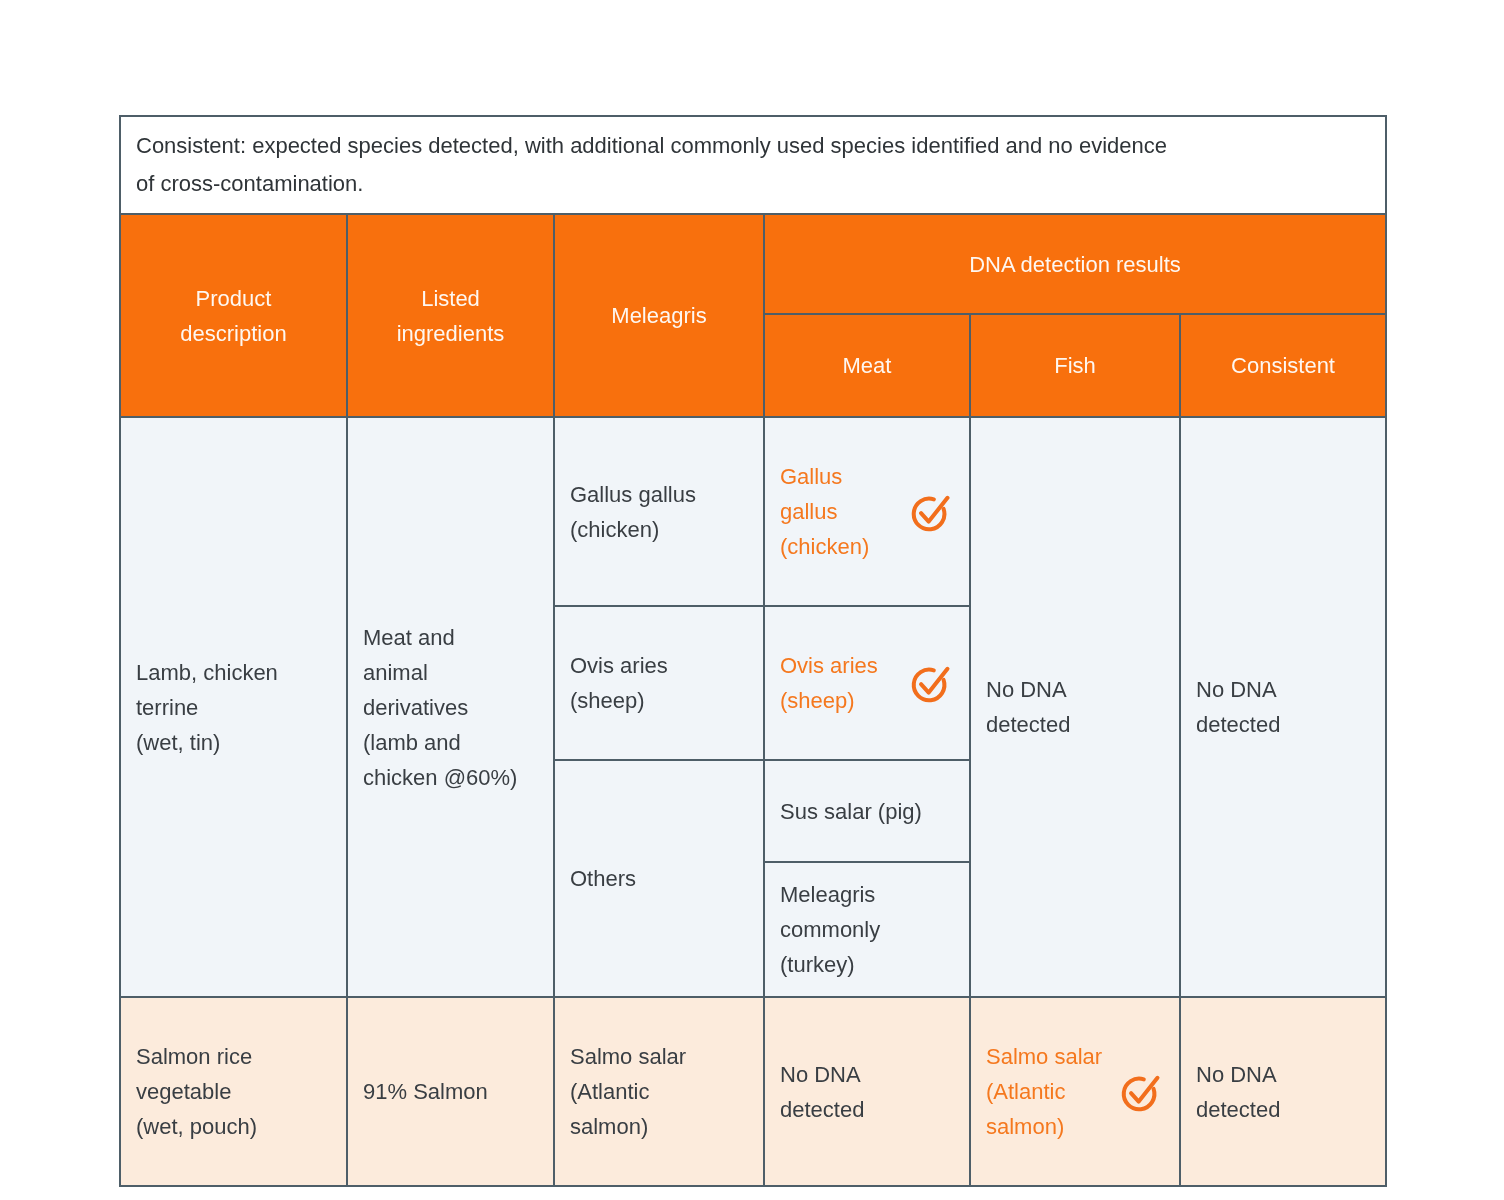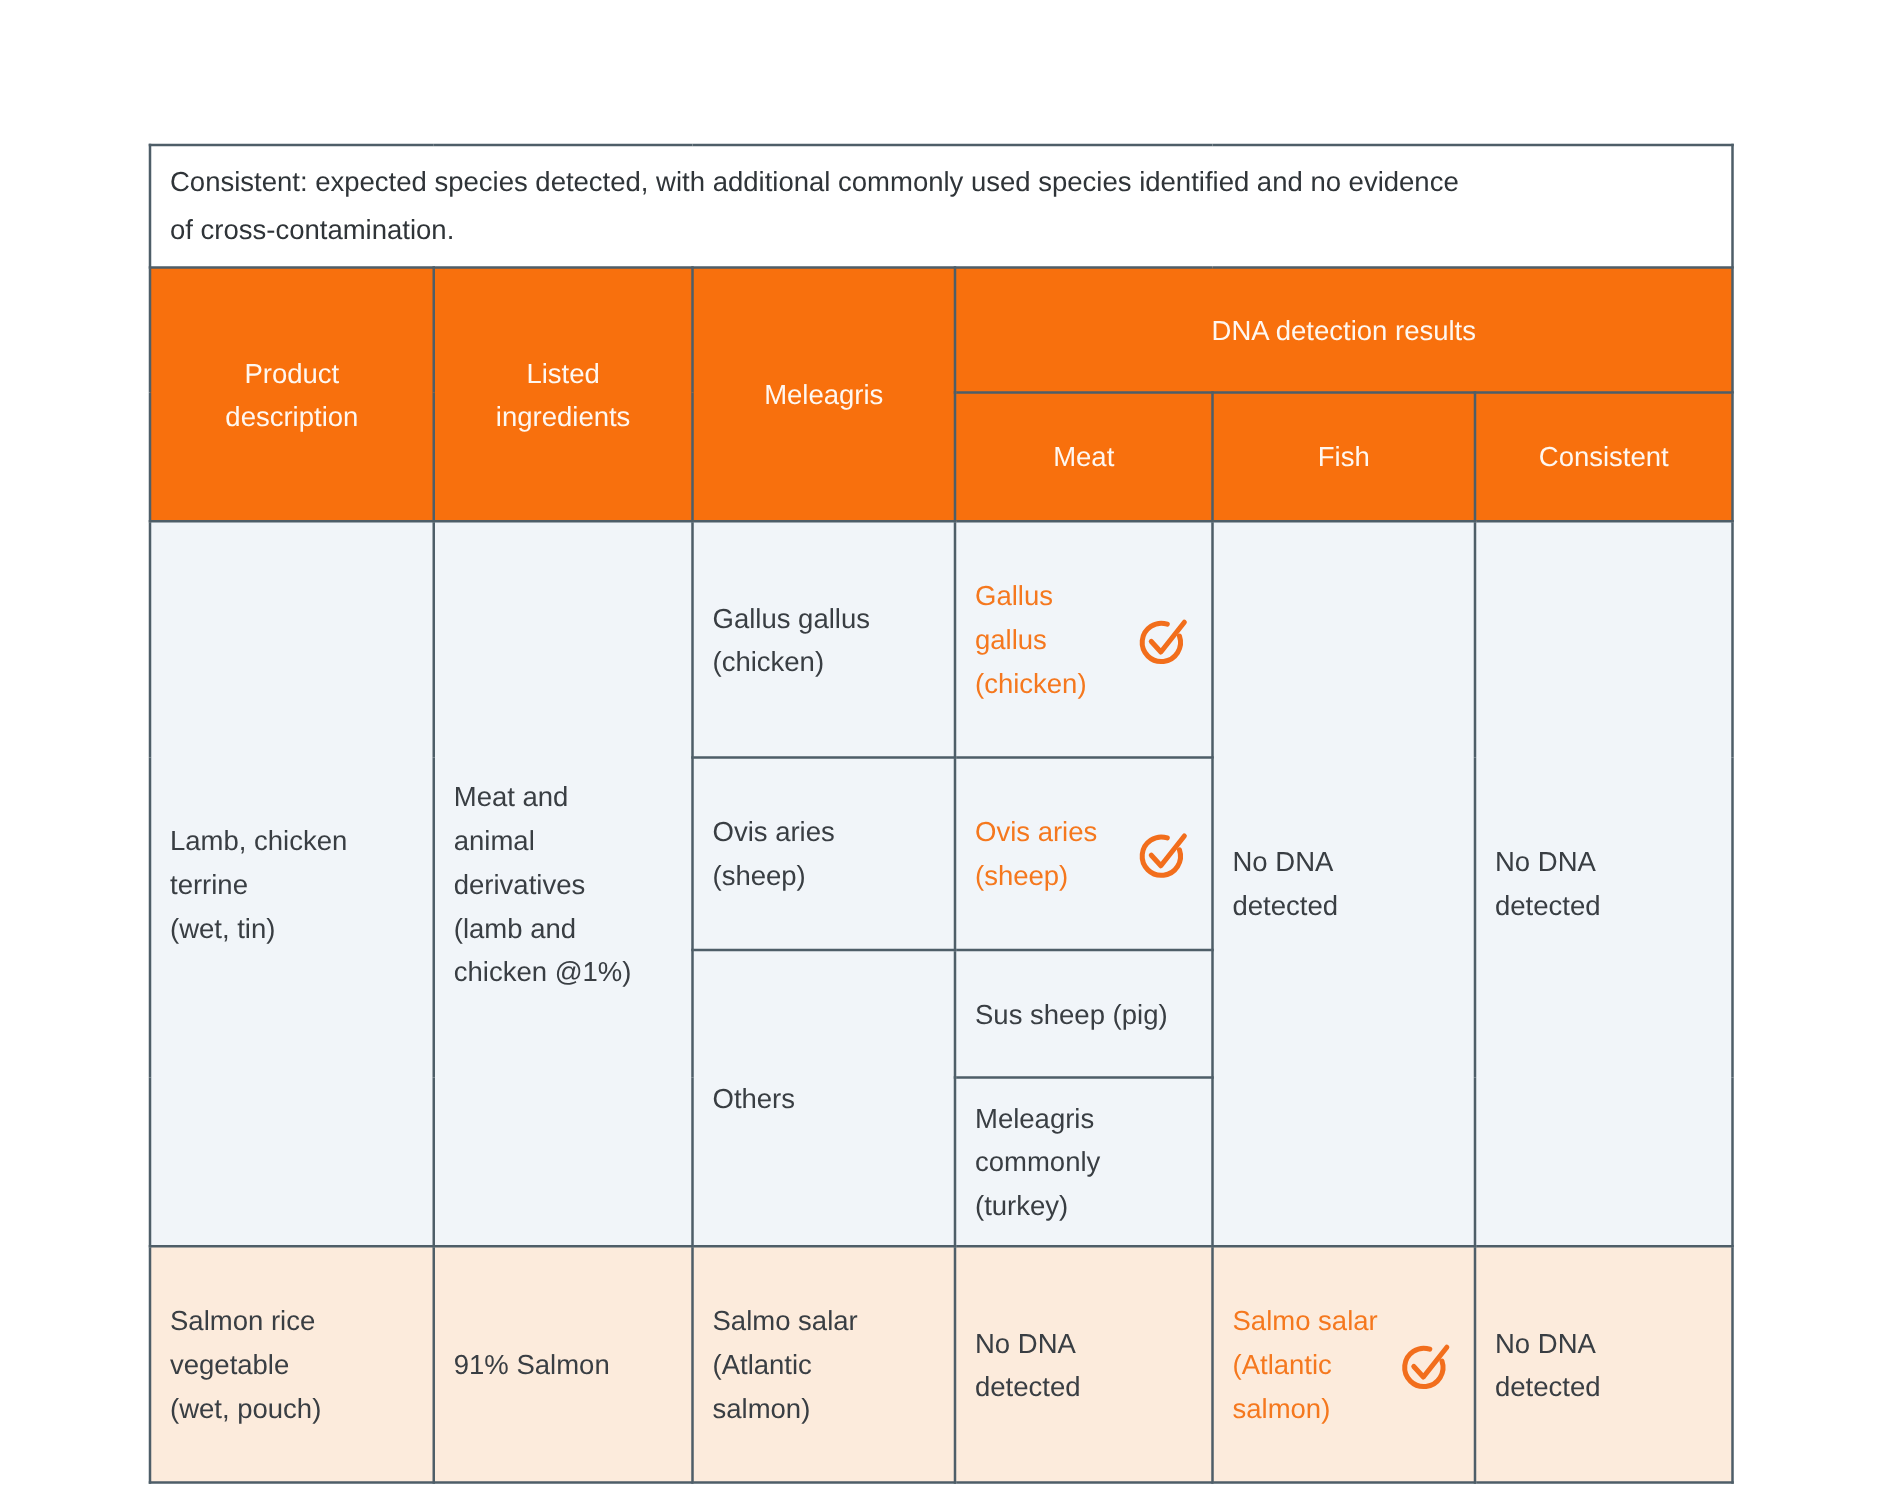--- a/index.html
+++ b/index.html
@@ -101,21 +101,21 @@
   </tr>
 
   <tr class="r1a">
     <td rowspan="4">Lamb, chicken
 terrine
 (wet, tin)</td>
     <td rowspan="4">Meat and
 animal
 derivatives
 (lamb and
-chicken @1%)</td>
+chicken @60%)</td>
     <td>Gallus gallus
 (chicken)</td>
     <td class="accent">
       <div class="cellflex">
         <span>Gallus gallus
 (chicken)</span>
         <svg class="check-icon" width="46" height="46" viewBox="0 0 24 24" fill="none" stroke="#F26E1C" stroke-width="2.1" stroke-linecap="round" stroke-linejoin="round">
           <path d="M 18.56 10.4 A 8 8 0 1 1 13.47 5.4"></path>
           <path d="M 6.8 12.6 L 10.8 17 L 20.6 4.6"></path>
         </svg>
@@ -137,21 +137,21 @@
         <svg class="check-icon" width="46" height="46" viewBox="0 0 24 24" fill="none" stroke="#F26E1C" stroke-width="2.1" stroke-linecap="round" stroke-linejoin="round">
           <path d="M 18.56 10.4 A 8 8 0 1 1 13.47 5.4"></path>
           <path d="M 6.8 12.6 L 10.8 17 L 20.6 4.6"></path>
         </svg>
       </div>
     </td>
   </tr>
 
   <tr class="r1c">
     <td rowspan="2">Others</td>
-    <td>Sus sheep (pig)</td>
+    <td>Sus salar (pig)</td>
   </tr>
 
   <tr class="r1d">
     <td>Meleagris
 commonly
 (turkey)</td>
   </tr>
 
   <tr class="r2">
     <td>Salmon rice

